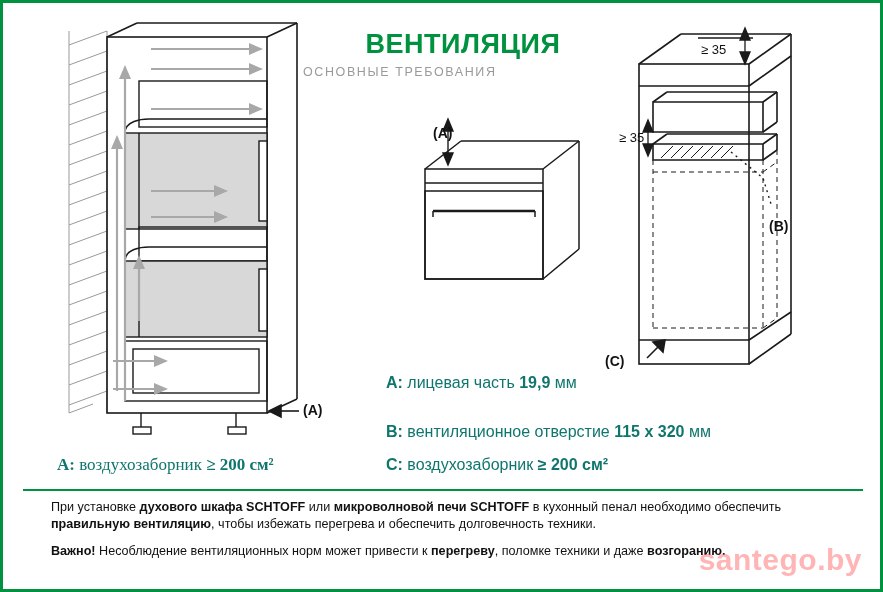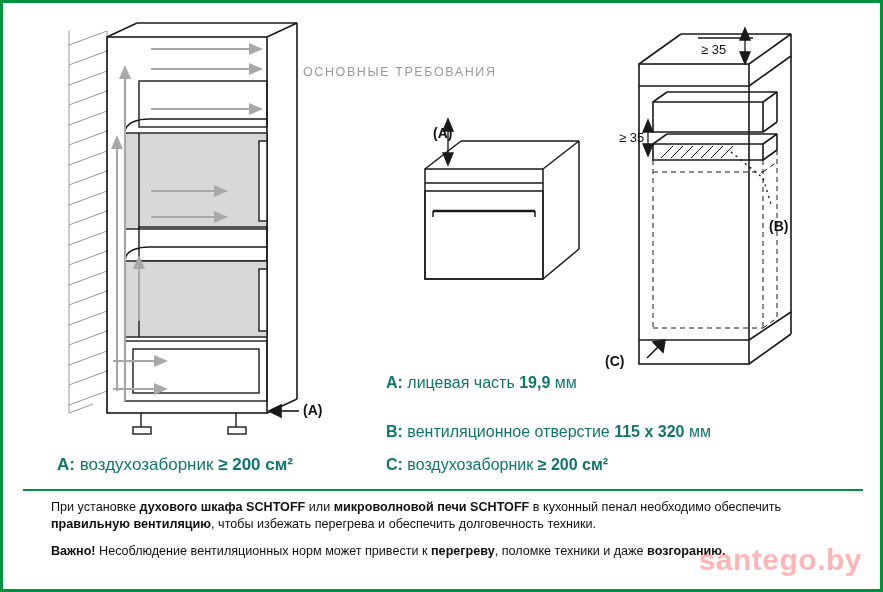--- a/index.html
+++ b/index.html
@@ -22,40 +22,41 @@
 
   
   #rightcab{position:absolute;left:600px;top:25px;width:270px;height:380px;text-align:right;}
 
   
   .legend{position:absolute;font-size:15.5px;color:#0f766e;}
   .legend b{font-weight:bold;}
   .legA{left:383px;top:371px;font-size:16px;}
   .legB{left:383px;top:420px;font-size:16px;}
   .legC{left:383px;top:453px;font-size:16px;}
-  .legLeft{left:54px;top:452px;font-size:17px;}
+  .legLeft{left:54px;top:452px;font-size:17px;font-family:Liberation Serif, serif;}
 
   
   .noteline{position:absolute;left:20px;top:486px;width:840px;height:2px;background:#00923f;}
   .note{position:absolute;left:48px;top:496px;width:800px;font-size:12.6px;color:#111;line-height:17px;}
   .note .sp{display:block;height:10px;}
   .note b{font-weight:bold;}
 
   
   .wm{position:absolute;right:18px;bottom:12px;font-size:30px;font-weight:bold;color:rgba(255,120,120,.55);
       letter-spacing:.5px;}
 
   .lbl{position:absolute;font-size:14px;font-weight:bold;color:#111;}
   .dim{position:absolute;font-size:13px;color:#111;}
 </style>
 </head>
 <body>
 
 <div id="frame">
 
+  <div class="title">ВЕНТИЛЯЦИЯ</div>
   <div class="subtitle">ОСНОВНЫЕ ТРЕБОВАНИЯ</div>
 
   <div id="leftpanel">
     <svg width="300" height="430" viewBox="0 0 300 430">
 
       <g stroke="#9a9a9a" stroke-width="1">
         <line x1="48" y1="10" x2="48" y2="392"></line>
         <line x1="86" y1="10" x2="86" y2="392"></line>
         <line x1="48" y1="24" x2="86" y2="10"></line>
         <line x1="48" y1="44" x2="86" y2="30"></line>

